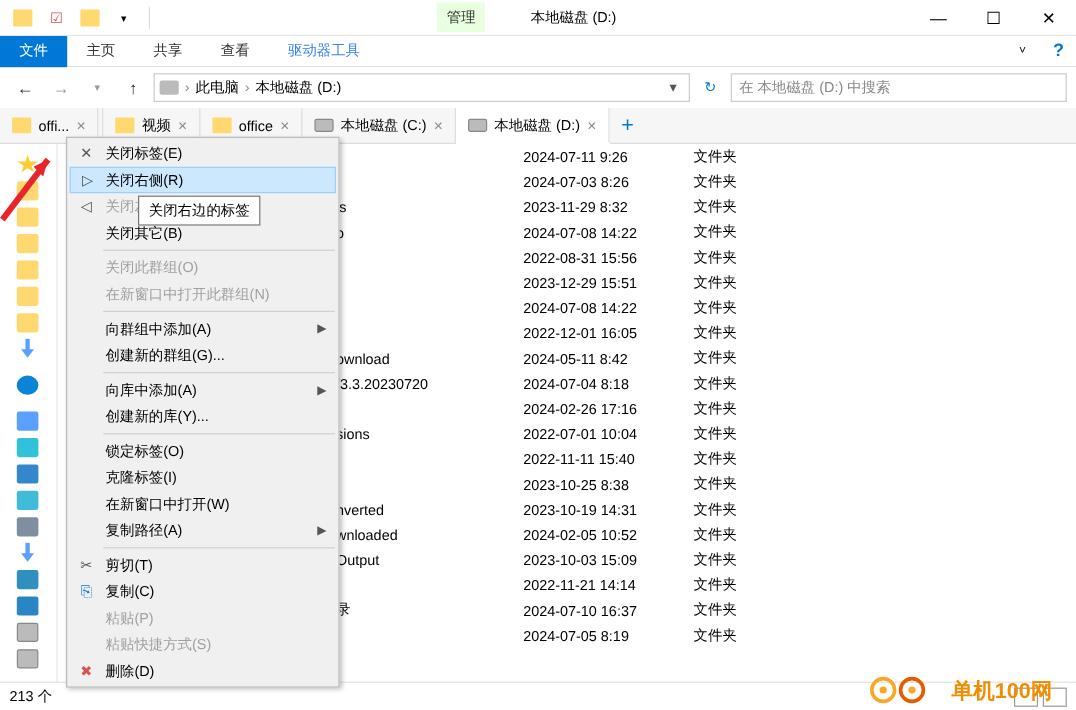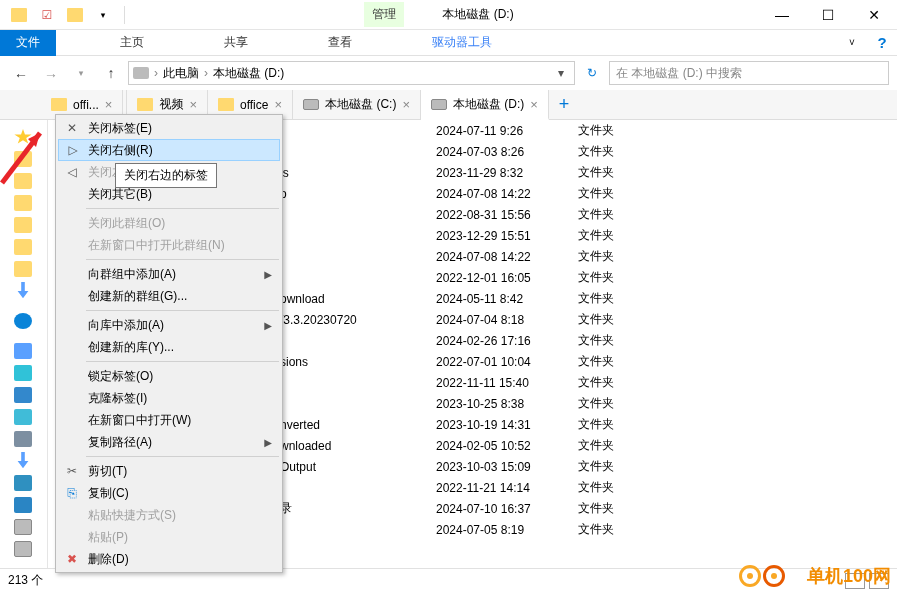--- a/index.html
+++ b/index.html
@@ -10,37 +10,37 @@
 .qat-btn { width: 22px; height: 22px; display: flex; align-items: center; justify-content: center; }
 .folder-mini { width: 16px; height: 14px; background: #ffd970; border-radius: 1px; }
 .titlebar-center { flex: 1; display: flex; justify-content: center; gap: 28px; }
 .ribbon-tab-top { background: #e8ffe0; padding: 4px 8px; color: #333; }
 .window-title { color: #000; padding: 4px 10px; }
 .win-controls { display: flex; }
 .win-btn { width: 46px; height: 30px; display: flex; align-items: center; justify-content: center; font-size: 14px; }
 
 .ribbon { height: 26px; display: flex; align-items: center; background: #fff; border-bottom: 1px solid #e1e1e1; }
 .ribbon-file { background: #0078d7; color: #fff; padding: 4px 16px; height: 26px; display: flex; align-items: center; }
-.ribbon-tab { padding: 4px 16px; color: #333; margin-left: 48px; }
+.ribbon-tab { padding: 4px 16px; color: #333; }
 .ribbon-tab.tools { color: #3b82f6; }
 .ribbon-spacer { flex: 1; }
 .ribbon-help { width: 30px; text-align: center; color: #0078d7; font-size: 15px; font-weight: bold; }
 .ribbon-chev { width: 30px; text-align: center; font-size: 10px; }
 
 .navbar { height: 34px; display: flex; align-items: center; gap: 4px; padding: 4px 8px; background: #fff; }
 .nav-btn { width: 26px; height: 26px; display: flex; align-items: center; justify-content: center; color: #999; font-size: 14px; }
 .nav-btn.enabled { color: #333; }
 .address { flex: 1; height: 24px; border: 1px solid #ccc; display: flex; align-items: center; padding: 0 4px; gap: 2px; }
 .drive-icon { width: 16px; height: 12px; background: #bbb; border-radius: 2px; }
 .crumb-sep { color: #888; padding: 0 3px; }
 .addr-drop { width: 18px; text-align: center; color: #555; }
 .refresh { width: 26px; text-align: center; color: #0078d7; }
 .search { width: 280px; height: 24px; border: 1px solid #ccc; padding: 0 6px; color: #888; display: flex; align-items: center; }
 
-.tabstrip { height: 30px; display: flex; align-items: stretch; background: #f6f6f6; border-bottom: 1px solid #ddd; padding-left: 41px; }
+.tabstrip { height: 30px; display: flex; align-items: stretch; background: #f6f6f6; border-bottom: 1px solid #ddd; }
 .tab { display: flex; align-items: center; gap: 6px; padding: 0 10px; border-right: 1px solid #ddd; font-size: 12px; }
 .tab.active { background: #fff; border-bottom: 2px solid #fff; margin-bottom: -1px; }
 .tab-icon.folder { width: 16px; height: 13px; background: #ffd970; border-radius: 1px; }
 .tab-icon.drive { width: 16px; height: 11px; background: #bbb; border: 1px solid #888; border-radius: 2px; }
 .tab-close { color: #888; font-size: 13px; }
 .tab-plus { width: 30px; display: flex; align-items: center; justify-content: center; color: #0078d7; font-size: 18px; }
 
 .content { display: flex; height: 450px; position: relative; }
 .sidebar { width: 48px; border-right: 1px solid #e5e5e5; padding-top: 6px; }
 .side-item { height: 22px; display: flex; align-items: center; padding-left: 14px; }
@@ -79,21 +79,21 @@
 .menu-sep { height: 1px; background: #d0d0d0; margin: 3px 1px 3px 28px; }
 .menu-icon { position: absolute; left: 6px; width: 16px; height: 16px; display: flex; align-items: center; justify-content: center; }
 .menu-arrow { position: absolute; right: 8px; font-size: 10px; color: #555; }
 
 .tooltip { position: absolute; top: 163px; left: 115px; background: #fff; border: 1px solid #767676; padding: 3px 8px; font-size: 12px; z-index: 101; }
 
 .red-arrow { position: absolute; z-index: 90; }
 .arrow1 { top: 125px; left: 0; }
 .arrow2 { top: 135px; left: 135px; }
 
-.watermark { position: absolute; bottom: 4px; right: 6px; display: flex; align-items: center; gap: 22px; z-index: 80; }
+.watermark { position: absolute; bottom: 4px; right: 20px; display: flex; align-items: flex-start; gap: 22px; z-index: 80; }
 .wm-logo { display: flex; gap: 2px; }
 .wm-c { width: 22px; height: 22px; border: 3px solid #f9a825; border-radius: 50%; position: relative; }
 .wm-c::after { content: ""; position: absolute; width: 6px; height: 6px; background: #f9a825; border-radius: 50%; top: 5px; left: 5px; }
 .wm-text { color: #f28c00; font-size: 18px; font-weight: 600; }
 </style>
 </head>
 <body>
 
 <div class="titlebar">
   <div class="titlebar-left">
@@ -403,24 +403,24 @@
     <div class="menu-sep"></div>
     <div class="menu-item">
       <span class="menu-icon" style="color:#555">✂</span>
       <span>剪切(T)</span>
     </div>
     <div class="menu-item">
       <span class="menu-icon" style="color:#0078d7">⎘</span>
       <span>复制(C)</span>
     </div>
     <div class="menu-item disabled">
+      <span>粘贴(P)</span>
+    </div>
+    <div class="menu-item disabled">
       <span>粘贴快捷方式(S)</span>
-    </div>
-    <div class="menu-item disabled">
-      <span>粘贴(P)</span>
     </div>
     <div class="menu-item">
       <span class="menu-icon" style="color:#d9534f">✖</span>
       <span>删除(D)</span>
     </div>
   </div>
 
 <div class="tooltip">关闭右边的标签</div>
 
 <svg class="red-arrow arrow1" width="50" height="60">

